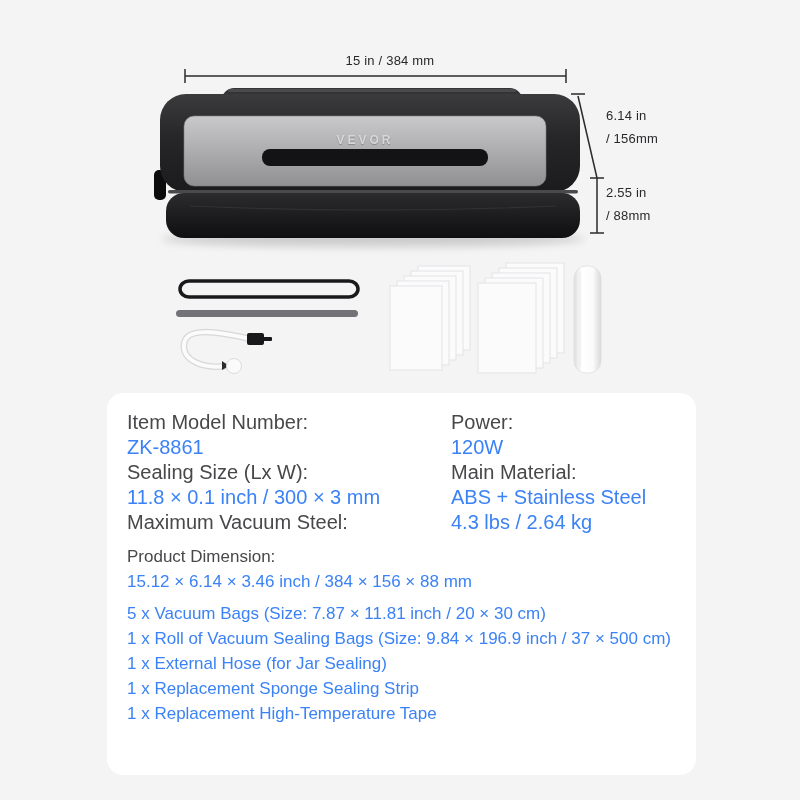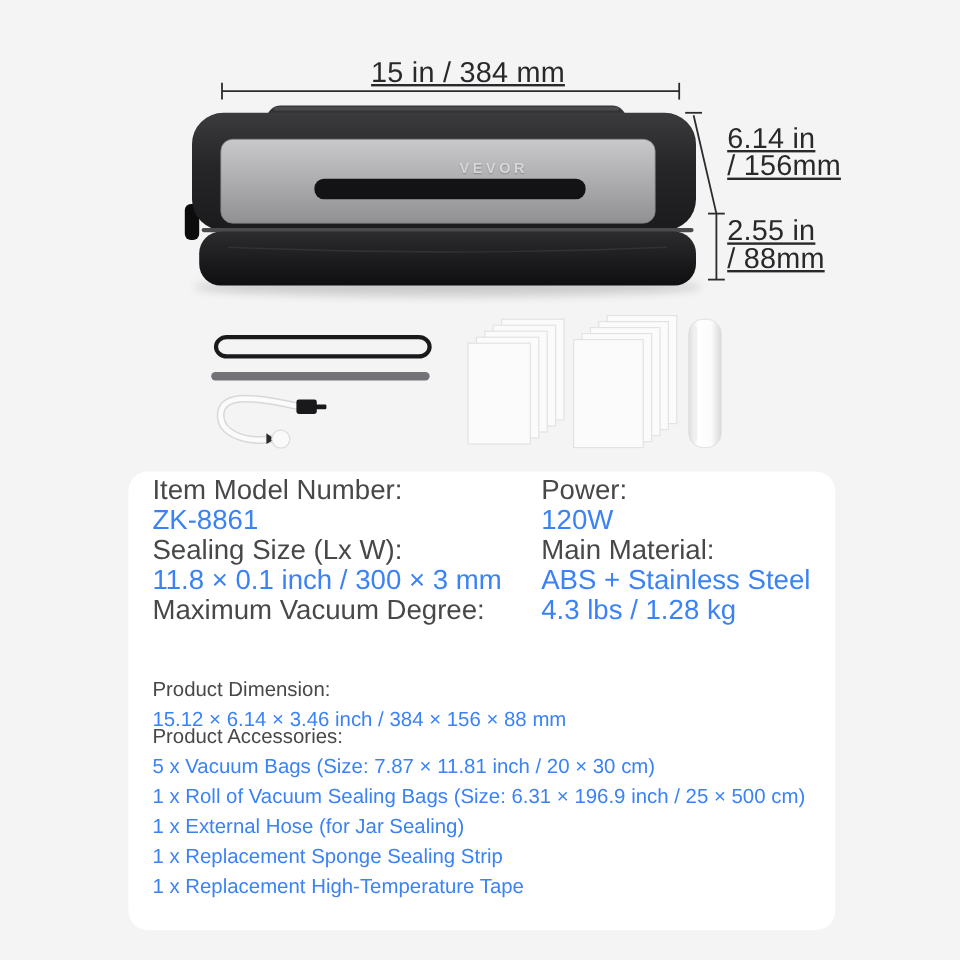--- a/index.html
+++ b/index.html
@@ -10,53 +10,52 @@
     position: relative;
     overflow: hidden;
   }
   .stage { position: absolute; inset: 0; width: 800px; height: 800px; }
   .layer-svg { position: absolute; left: 0; top: 0; width: 800px; height: 800px; }
 
   
   .dim-label {
     position: absolute;
     color: #29292B;
-    font-size: 24px;
+    font-size: 13px;
     line-height: 23px;
     letter-spacing: 0.2px;
-    text-decoration: underline;
   }
   .dim-width { left: 250px; top: 49px; width: 280px; text-align: center; }
   .dim-depth { left: 606px; top: 104px; }
   .dim-height { left: 606px; top: 181px; }
 
   
   .brand-logo {
     position: absolute;
     left: 290px; top: 133px; width: 150px;
-    text-align: right;
+    text-align: center;
     font-size: 12px;
     font-weight: bold;
     letter-spacing: 3px;
     color: #D7D7D9;
     text-shadow: 0 1px 1px rgba(0,0,0,0.25);
   }
 
   
   .spec-card {
     position: absolute;
     left: 107px; top: 393px;
     width: 589px; height: 382px;
     background: #FFFFFF;
     border-radius: 16px;
   }
-  .spec-col { position: absolute; top: 3px; font-size: 23px; line-height: 25px; }
+  .spec-col { position: absolute; top: 17px; font-size: 20px; line-height: 25px; }
   .spec-col.left  { left: 20px; }
   .spec-col.right { left: 308px; margin-left: 36px; }
-  .spec-full { position: absolute; left: 20px; top: 169px; font-size: 17px; line-height: 25px; }
+  .spec-full { position: absolute; left: 20px; top: 151px; font-size: 17px; line-height: 25px; }
   .spec-acc  { position: absolute; left: 20px; top: 208px; font-size: 17px; line-height: 25px; }
   .spec-label { color: #48484B; }
   .spec-value { color: #3b82f6; }
 </style>
 </head>
 <body>
 
 <div class="stage">
 
   <svg class="layer-svg" viewBox="0 0 800 800" aria-hidden="true">
@@ -188,36 +187,35 @@
     <div>2.55 in</div>
     <div>/ 88mm</div>
   </div>
 
   <div class="spec-card">
     <div class="spec-col left">
       <div class="spec-label">Item Model Number:</div>
       <div class="spec-value">ZK-8861</div>
       <div class="spec-label">Sealing Size (Lx W):</div>
       <div class="spec-value">11.8 × 0.1 inch / 300 × 3 mm</div>
-      <div class="spec-label">Maximum Vacuum Degree:</div>
+      <div class="spec-label">Maximum Vacuum Steel:</div>
     </div>
     <div class="spec-col right">
       <div class="spec-label">Power:</div>
       <div class="spec-value">120W</div>
       <div class="spec-label">Main Material:</div>
       <div class="spec-value">ABS + Stainless Steel</div>
-      <div class="spec-value">4.3 lbs / 1.28 kg</div>
+      <div class="spec-value">4.3 lbs / 2.64 kg</div>
     </div>
     <div class="spec-full">
       <div class="spec-label">Product Dimension:</div>
       <div class="spec-value">15.12 × 6.14 × 3.46 inch / 384 × 156 × 88 mm</div>
     </div>
     <div class="spec-acc">
-      <div class="spec-label">Product Accessories:</div>
       <div class="spec-value">5 x Vacuum Bags (Size: 7.87 × 11.81 inch / 20 × 30 cm)</div>
-      <div class="spec-value">1 x Roll of Vacuum Sealing Bags (Size: 6.31 × 196.9 inch / 25 × 500 cm)</div>
+      <div class="spec-value">1 x Roll of Vacuum Sealing Bags (Size: 9.84 × 196.9 inch / 37 × 500 cm)</div>
       <div class="spec-value">1 x External Hose (for Jar Sealing)</div>
       <div class="spec-value">1 x Replacement Sponge Sealing Strip</div>
       <div class="spec-value">1 x Replacement High-Temperature Tape</div>
     </div>
   </div>
 
 </div>
 
 </body></html>

